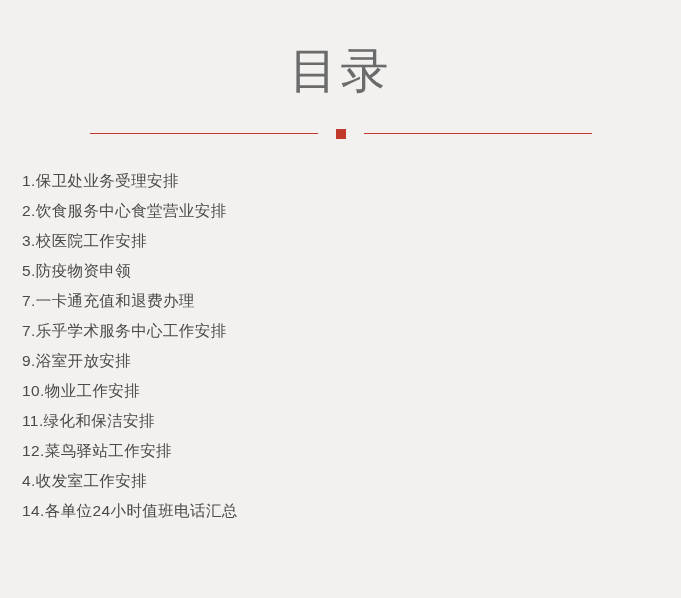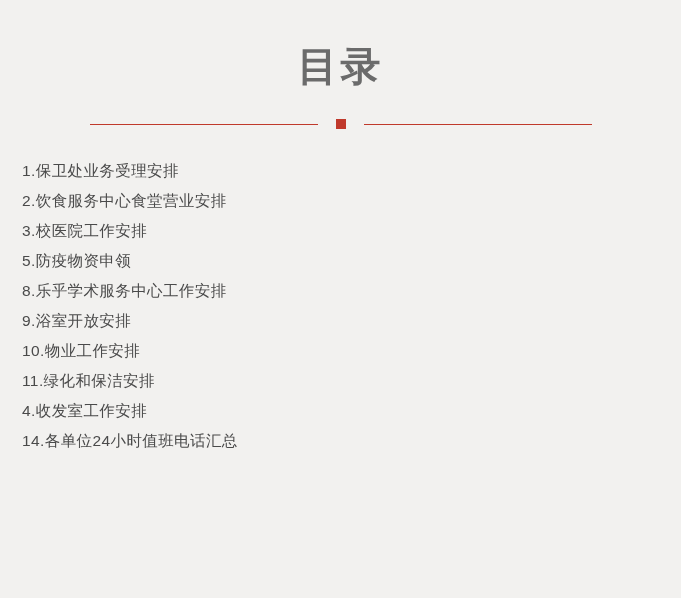--- a/index.html
+++ b/index.html
@@ -15,22 +15,22 @@
   }
   .page {
     position: relative;
     width: 681px;
     height: 598px;
     background: #f2f1ef;
     box-sizing: border-box;
   }
   .title {
     text-align: center;
-    font-size: 40px;
-    font-weight: bold;
+    font-size: 48px;
+    font-weight: normal;
     color: #6b6b6b;
     letter-spacing: 3px;
     padding-top: 42px;
     line-height: 1.2;
   }
   .divider {
     display: flex;
     align-items: center;
     justify-content: center;
     margin-top: 28px;
@@ -72,21 +72,23 @@
     <div class="rule"></div>
     <div class="dot"></div>
     <div class="rule"></div>
   </div>
 
   <div class="toc">
     <div class="toc-item">1.保卫处业务受理安排</div>
     <div class="toc-item">2.饮食服务中心食堂营业安排</div>
     <div class="toc-item">3.校医院工作安排</div>
     <div class="toc-item">5.防疫物资申领</div>
-    <div class="toc-item">8.乐乎学术服务中心工作安排</div>
+    <div class="toc-item">7.一卡通充值和退费办理</div>
+    <div class="toc-item">7.乐乎学术服务中心工作安排</div>
     <div class="toc-item">9.浴室开放安排</div>
     <div class="toc-item">10.物业工作安排</div>
     <div class="toc-item">11.绿化和保洁安排</div>
+    <div class="toc-item">12.菜鸟驿站工作安排</div>
     <div class="toc-item">4.收发室工作安排</div>
     <div class="toc-item">14.各单位24小时值班电话汇总</div>
   </div>
 
 </div>
 
 </body></html>

